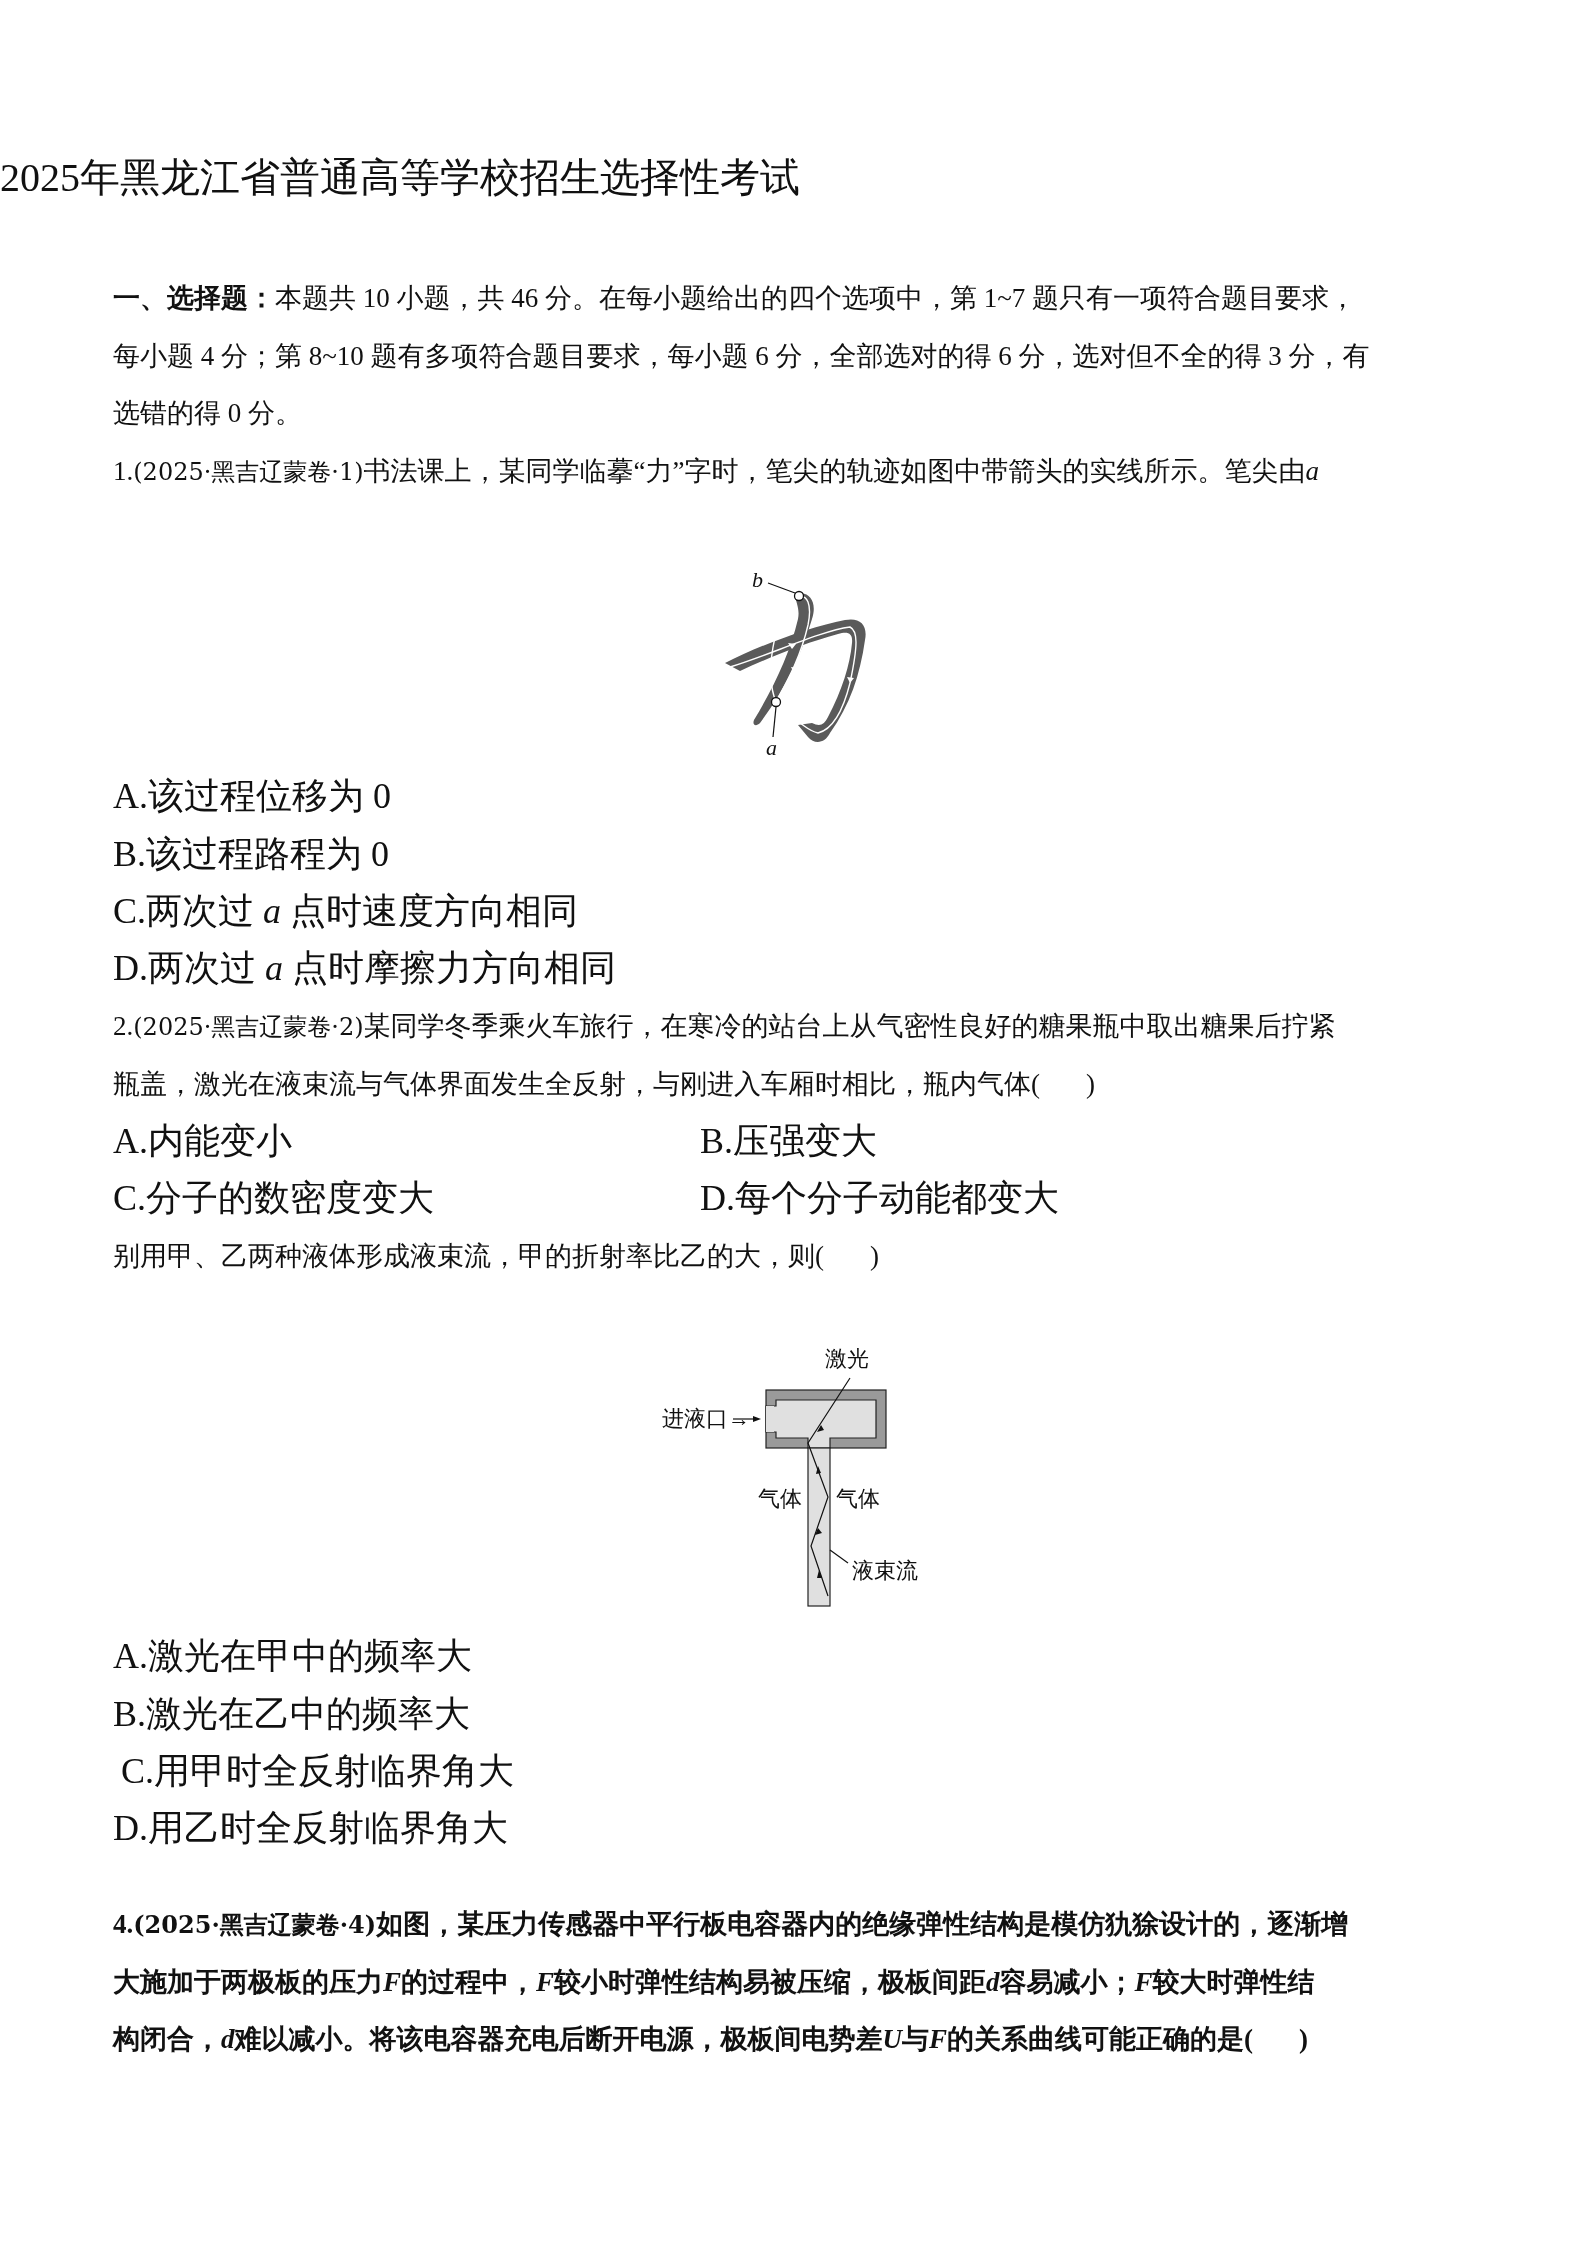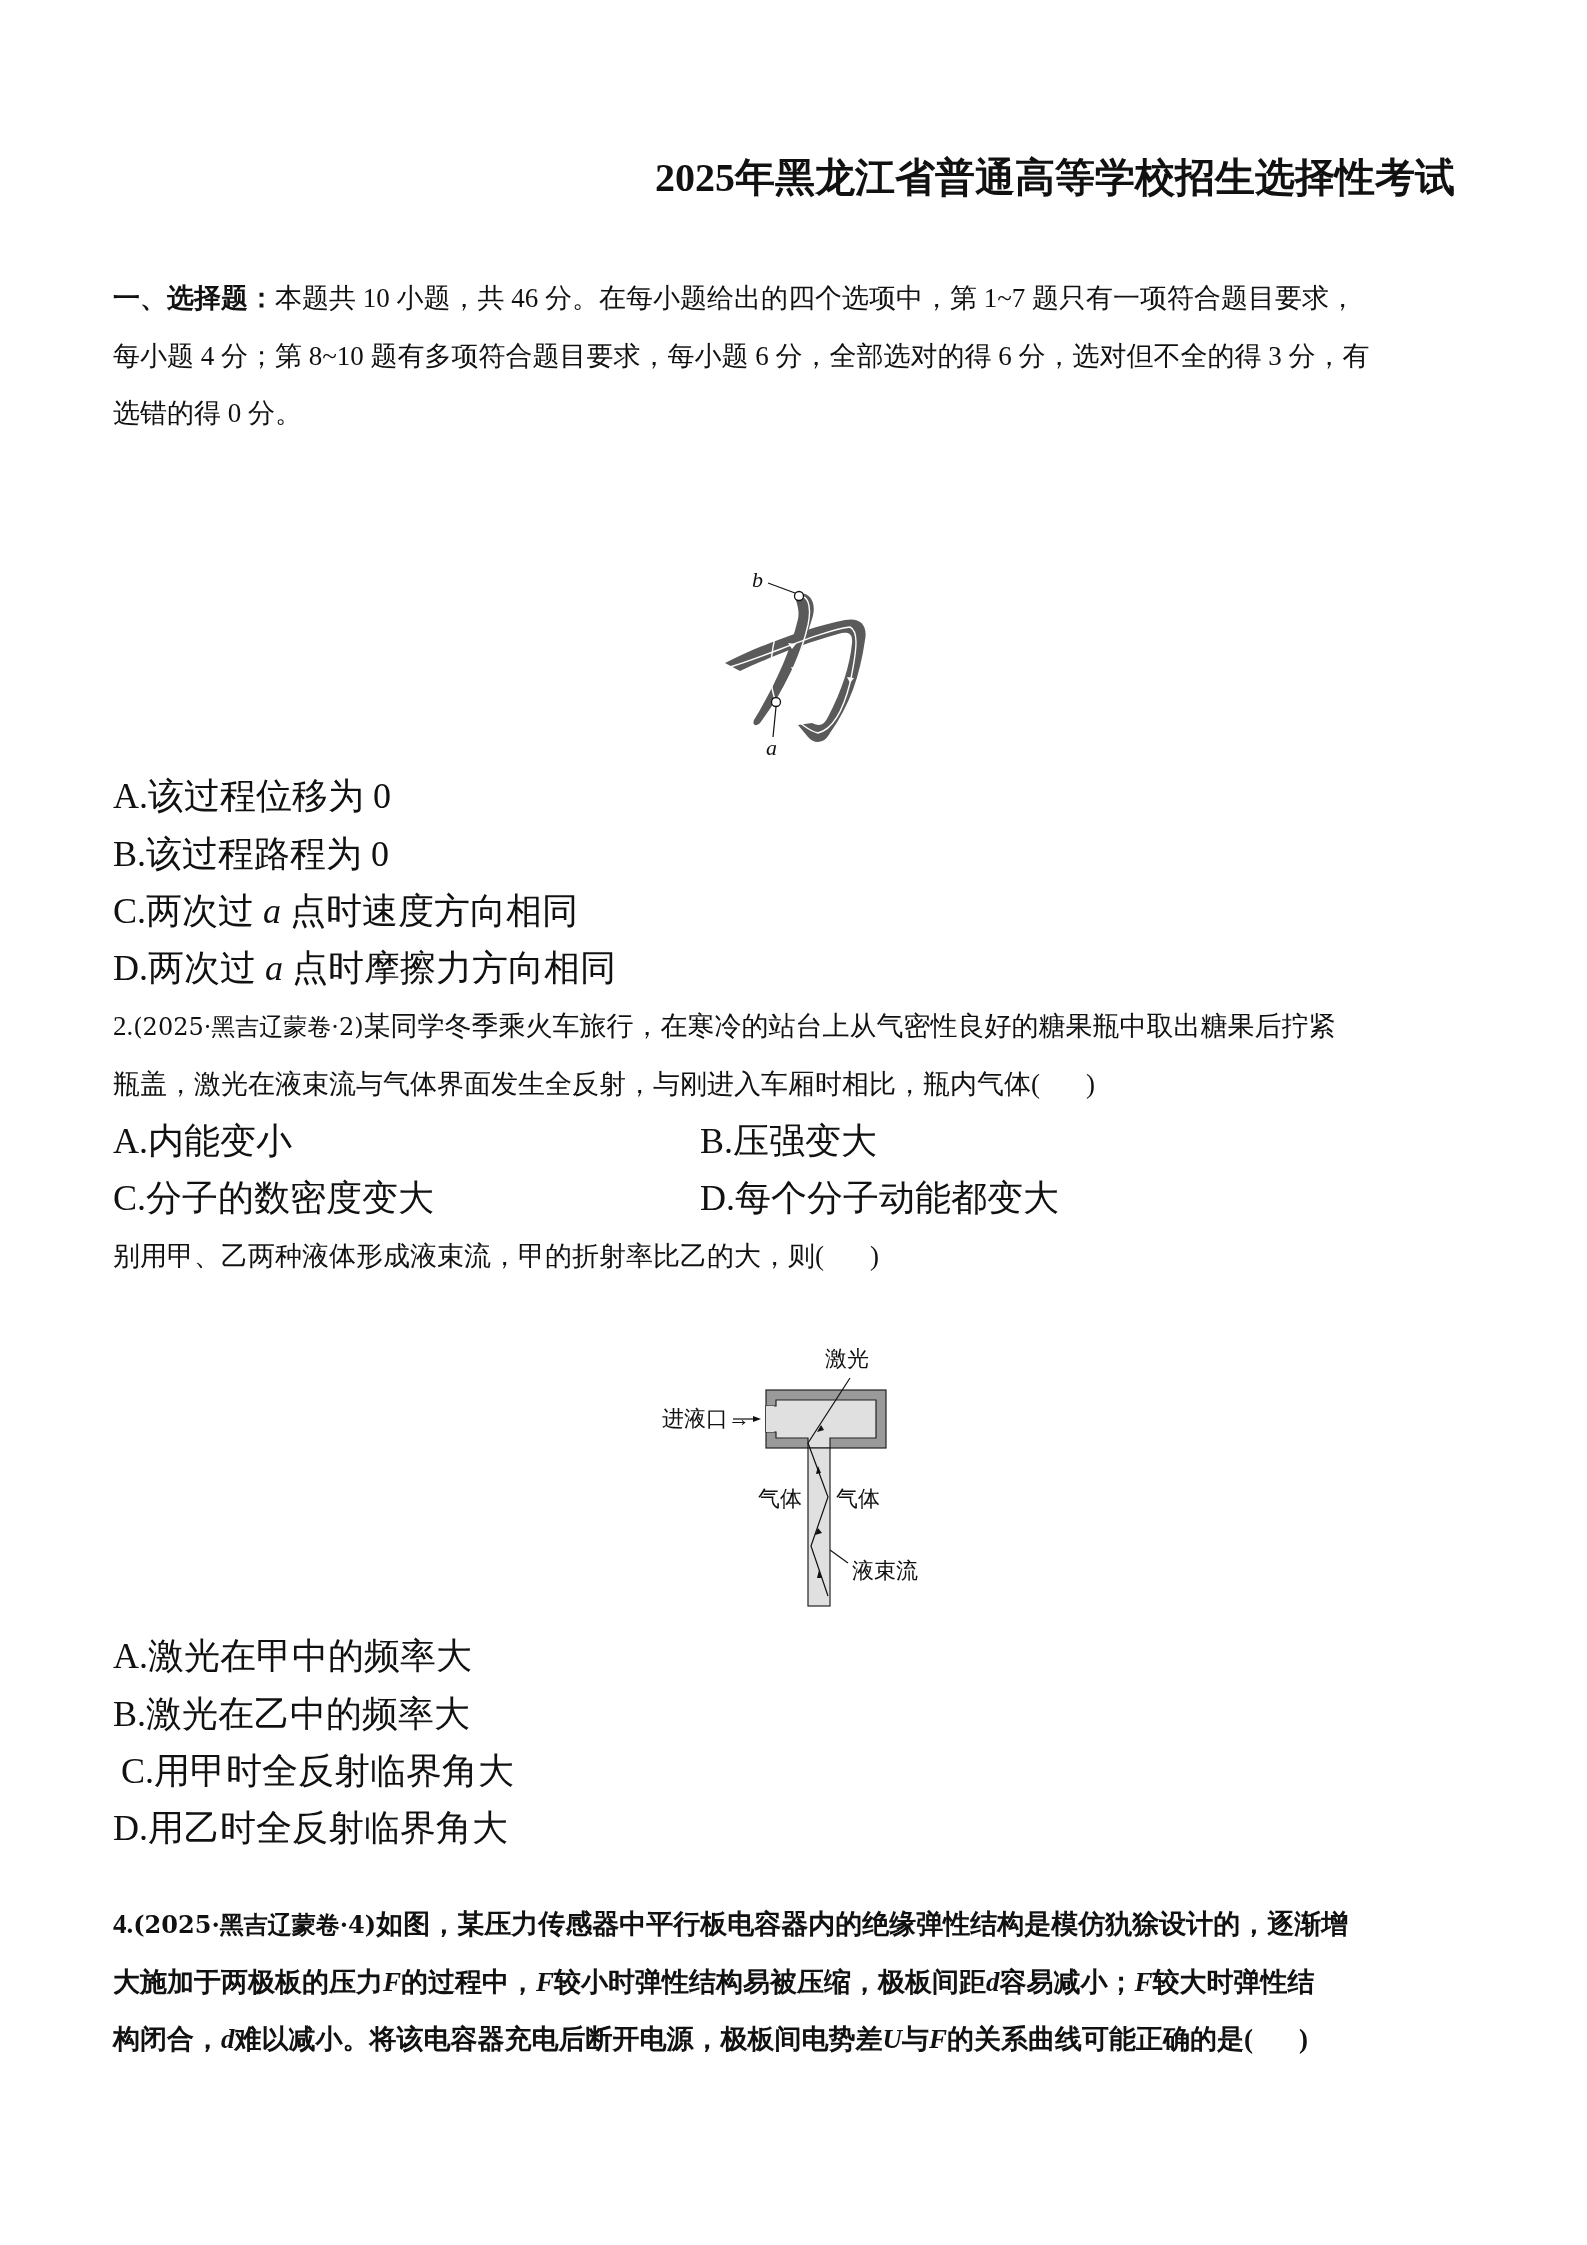--- a/index.html
+++ b/index.html
@@ -1,22 +1,22 @@
 <!DOCTYPE html>
 <html><head>
 <meta charset="utf-8">
 <style>
   html, body { margin: 0; padding: 0; background: #ffffff; }
   body {
     width: 1587px; height: 2245px; position: relative; overflow: hidden;
     font-family: "Liberation Serif", "DejaVu Serif", serif; color: #111;
   }
   .page-title {
-    position: absolute; top: 150px; left: 0; width: 1455px; text-align: right;
-    font-size: 40px; font-weight: bold; letter-spacing: 0px;
+    position: absolute; top: 150px; left: 0; width: 1455px; text-align: left;
+    font-size: 40px; font-weight: normal; letter-spacing: 0px;
   }
   .para {
     position: absolute; left: 113px; width: 1362px;
     font-size: 27px; line-height: 57.5px; text-align: justify;
   }
   .line { display: block; white-space: nowrap; height: 57.5px; }
   .bold { font-weight: bold; }
   .src { font-family: "DejaVu Serif", serif; font-size: 24px; }
   .italic { font-style: italic; }
   .paren { display: inline-block; width: 46px; }
@@ -32,20 +32,23 @@
 
 <div class="para" style="top:270px;">
   <span class="line">
     <span class="bold">一、选择题：</span><span>本题共 10 小题，共 46 分。在每小题给出的四个选项中，第 1~7 题只有一项符合题目要求，</span>
   </span>
   <span class="line">每小题 4 分；第 8~10 题有多项符合题目要求，每小题 6 分，全部选对的得 6 分，选对但不全的得 3 分，有</span>
   <span class="line">选错的得 0 分。</span>
 </div>
 
 <div class="para" style="top:443px;">
+  <span class="line">
+    <span>1.</span><span class="src">(2025·黑吉辽蒙卷·1)</span><span>书法课上，某同学临摹“力”字时，笔尖的轨迹如图中带箭头的实线所示。笔尖由</span><span class="italic">a</span>
+  </span>
 </div>
 
 <div class="fig" style="left:700px; top:565px; width:200px; height:200px;">
   <svg width="200" height="200" viewBox="0 0 200 200">
 
     <path d="M25,98 C60,80 110,62 145,55 C160,52 168,60 165,75 C160,110 150,140 130,168 C125,178 115,180 108,172 L98,160 L112,158 C120,162 124,160 128,152 C142,125 150,100 152,78 C153,68 148,66 138,69 C105,78 70,92 40,106 Z" fill="#5a5a5a"></path>
 
     <path d="M95,30 C108,24 118,36 112,54 C102,88 85,125 60,158 C56,162 52,160 54,155 C74,122 90,88 98,54 C100,44 96,38 95,30 Z" fill="#5a5a5a"></path>
 
     <path d="M76,137 C65,110 72,55 96,32 C108,28 112,40 108,60 C100,95 85,120 76,137" fill="none" stroke="#ffffff" stroke-width="1.4"></path>

